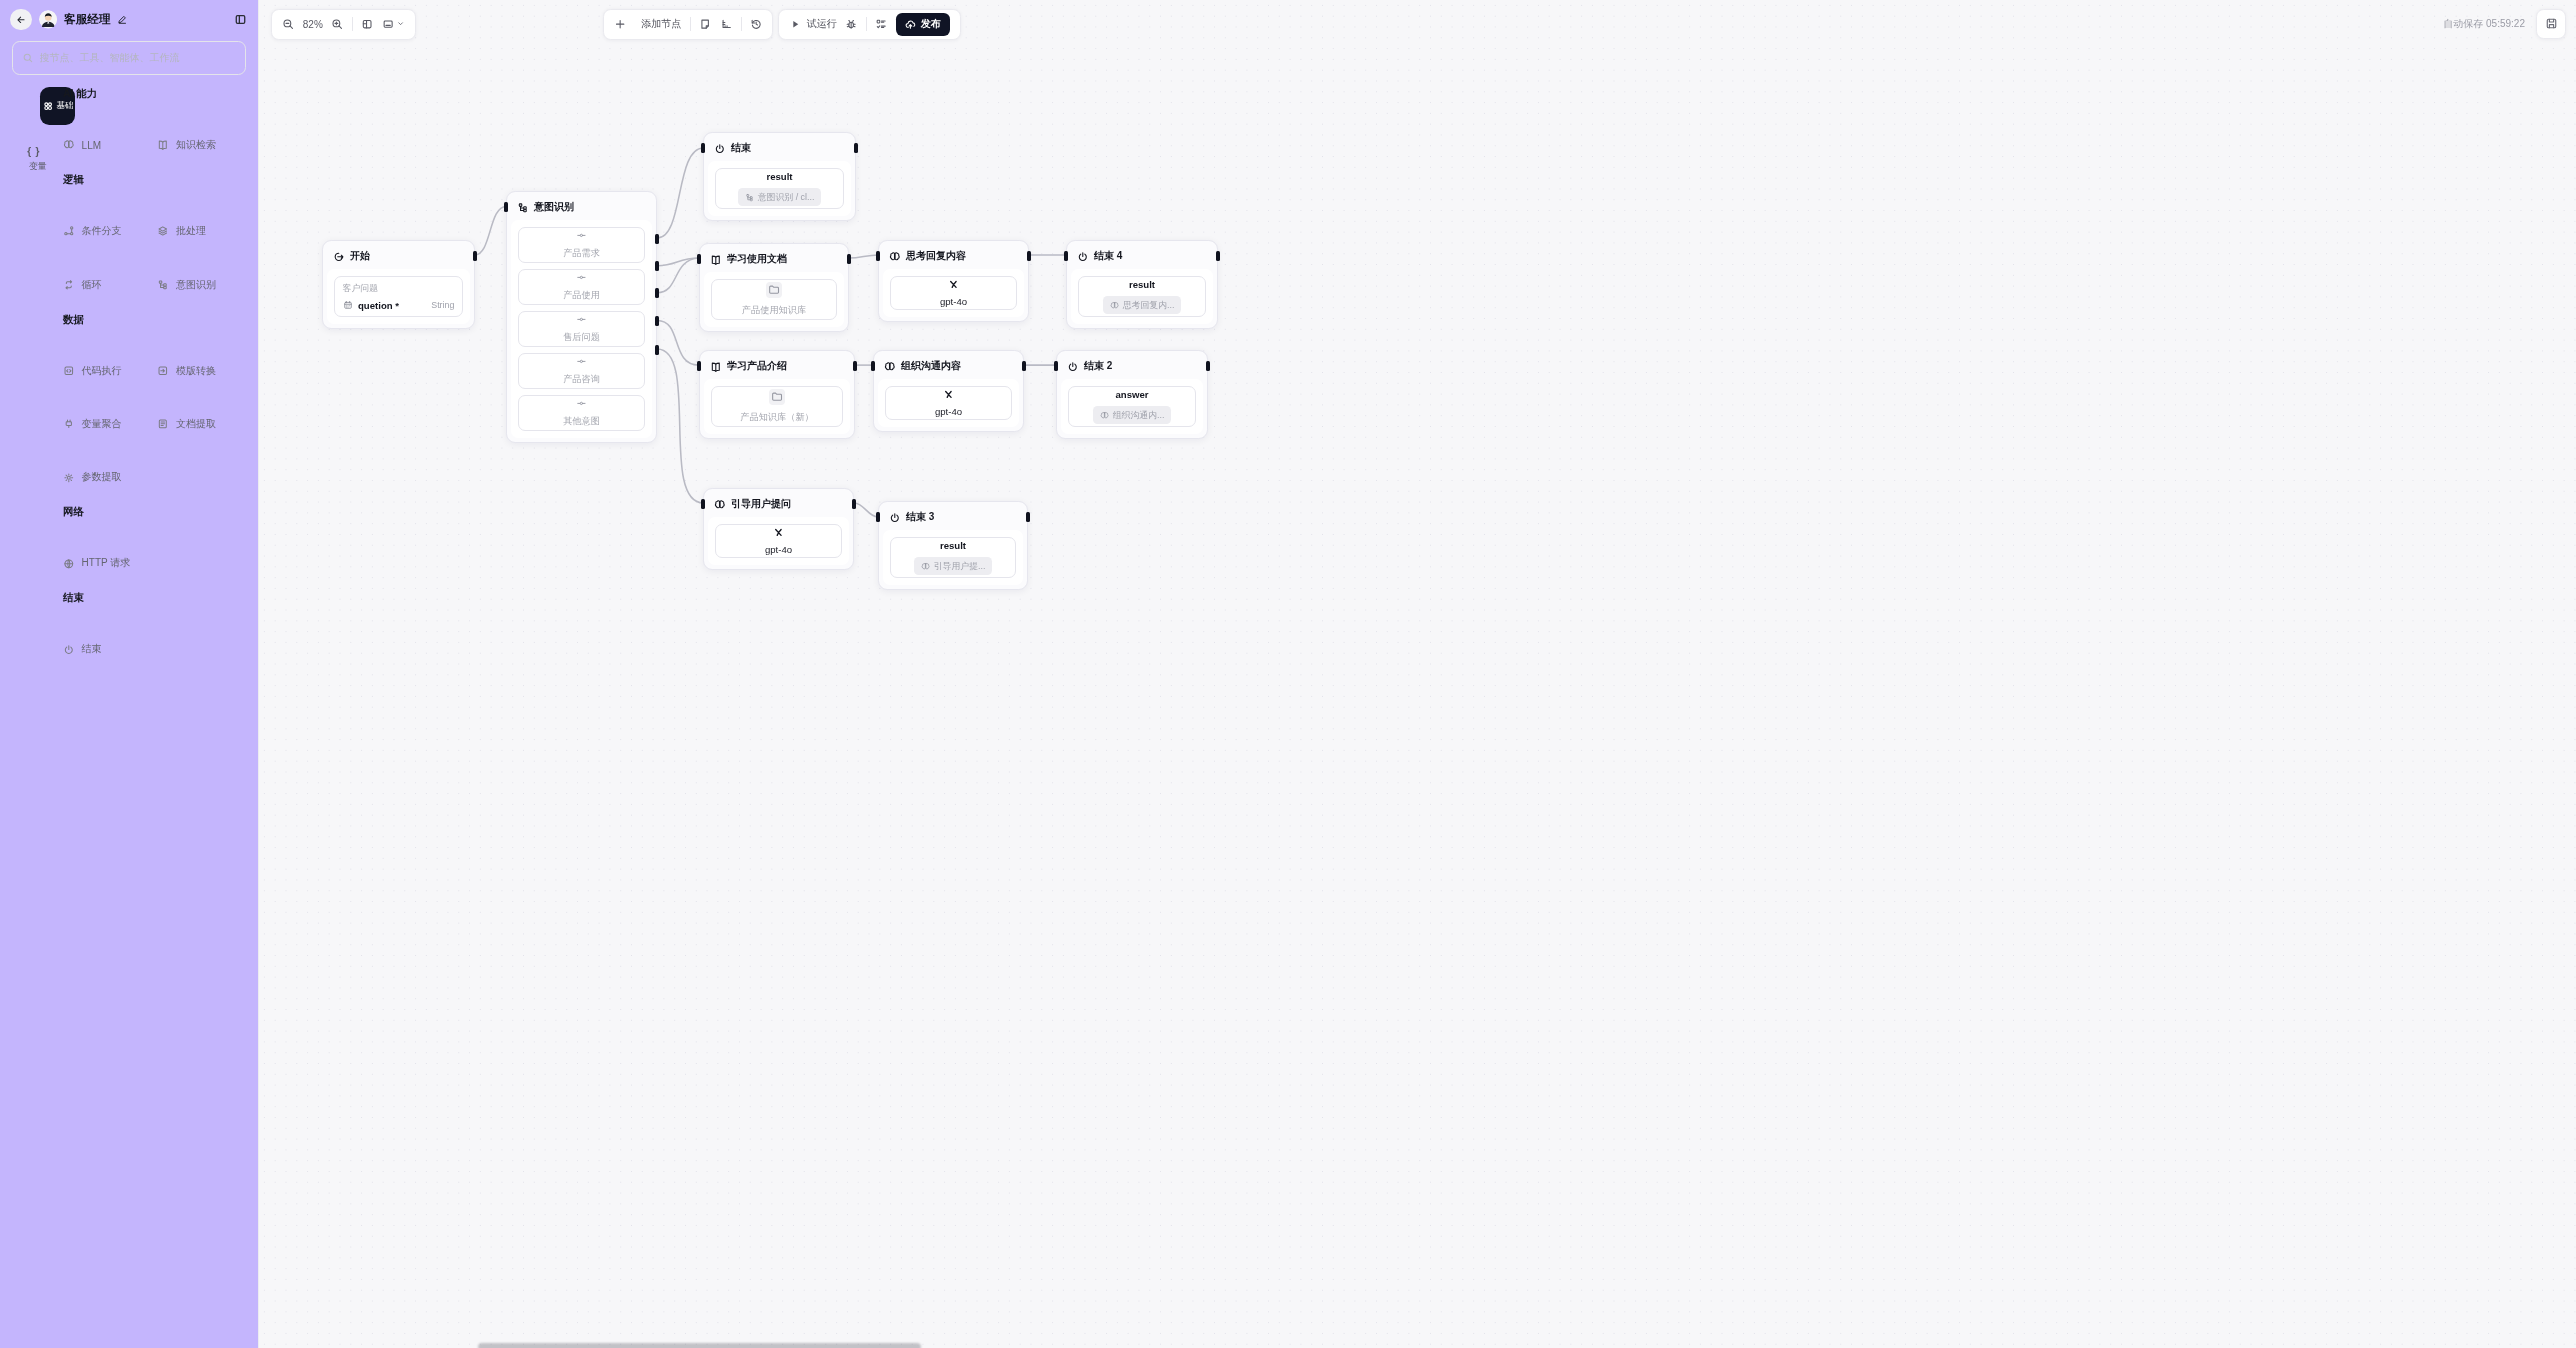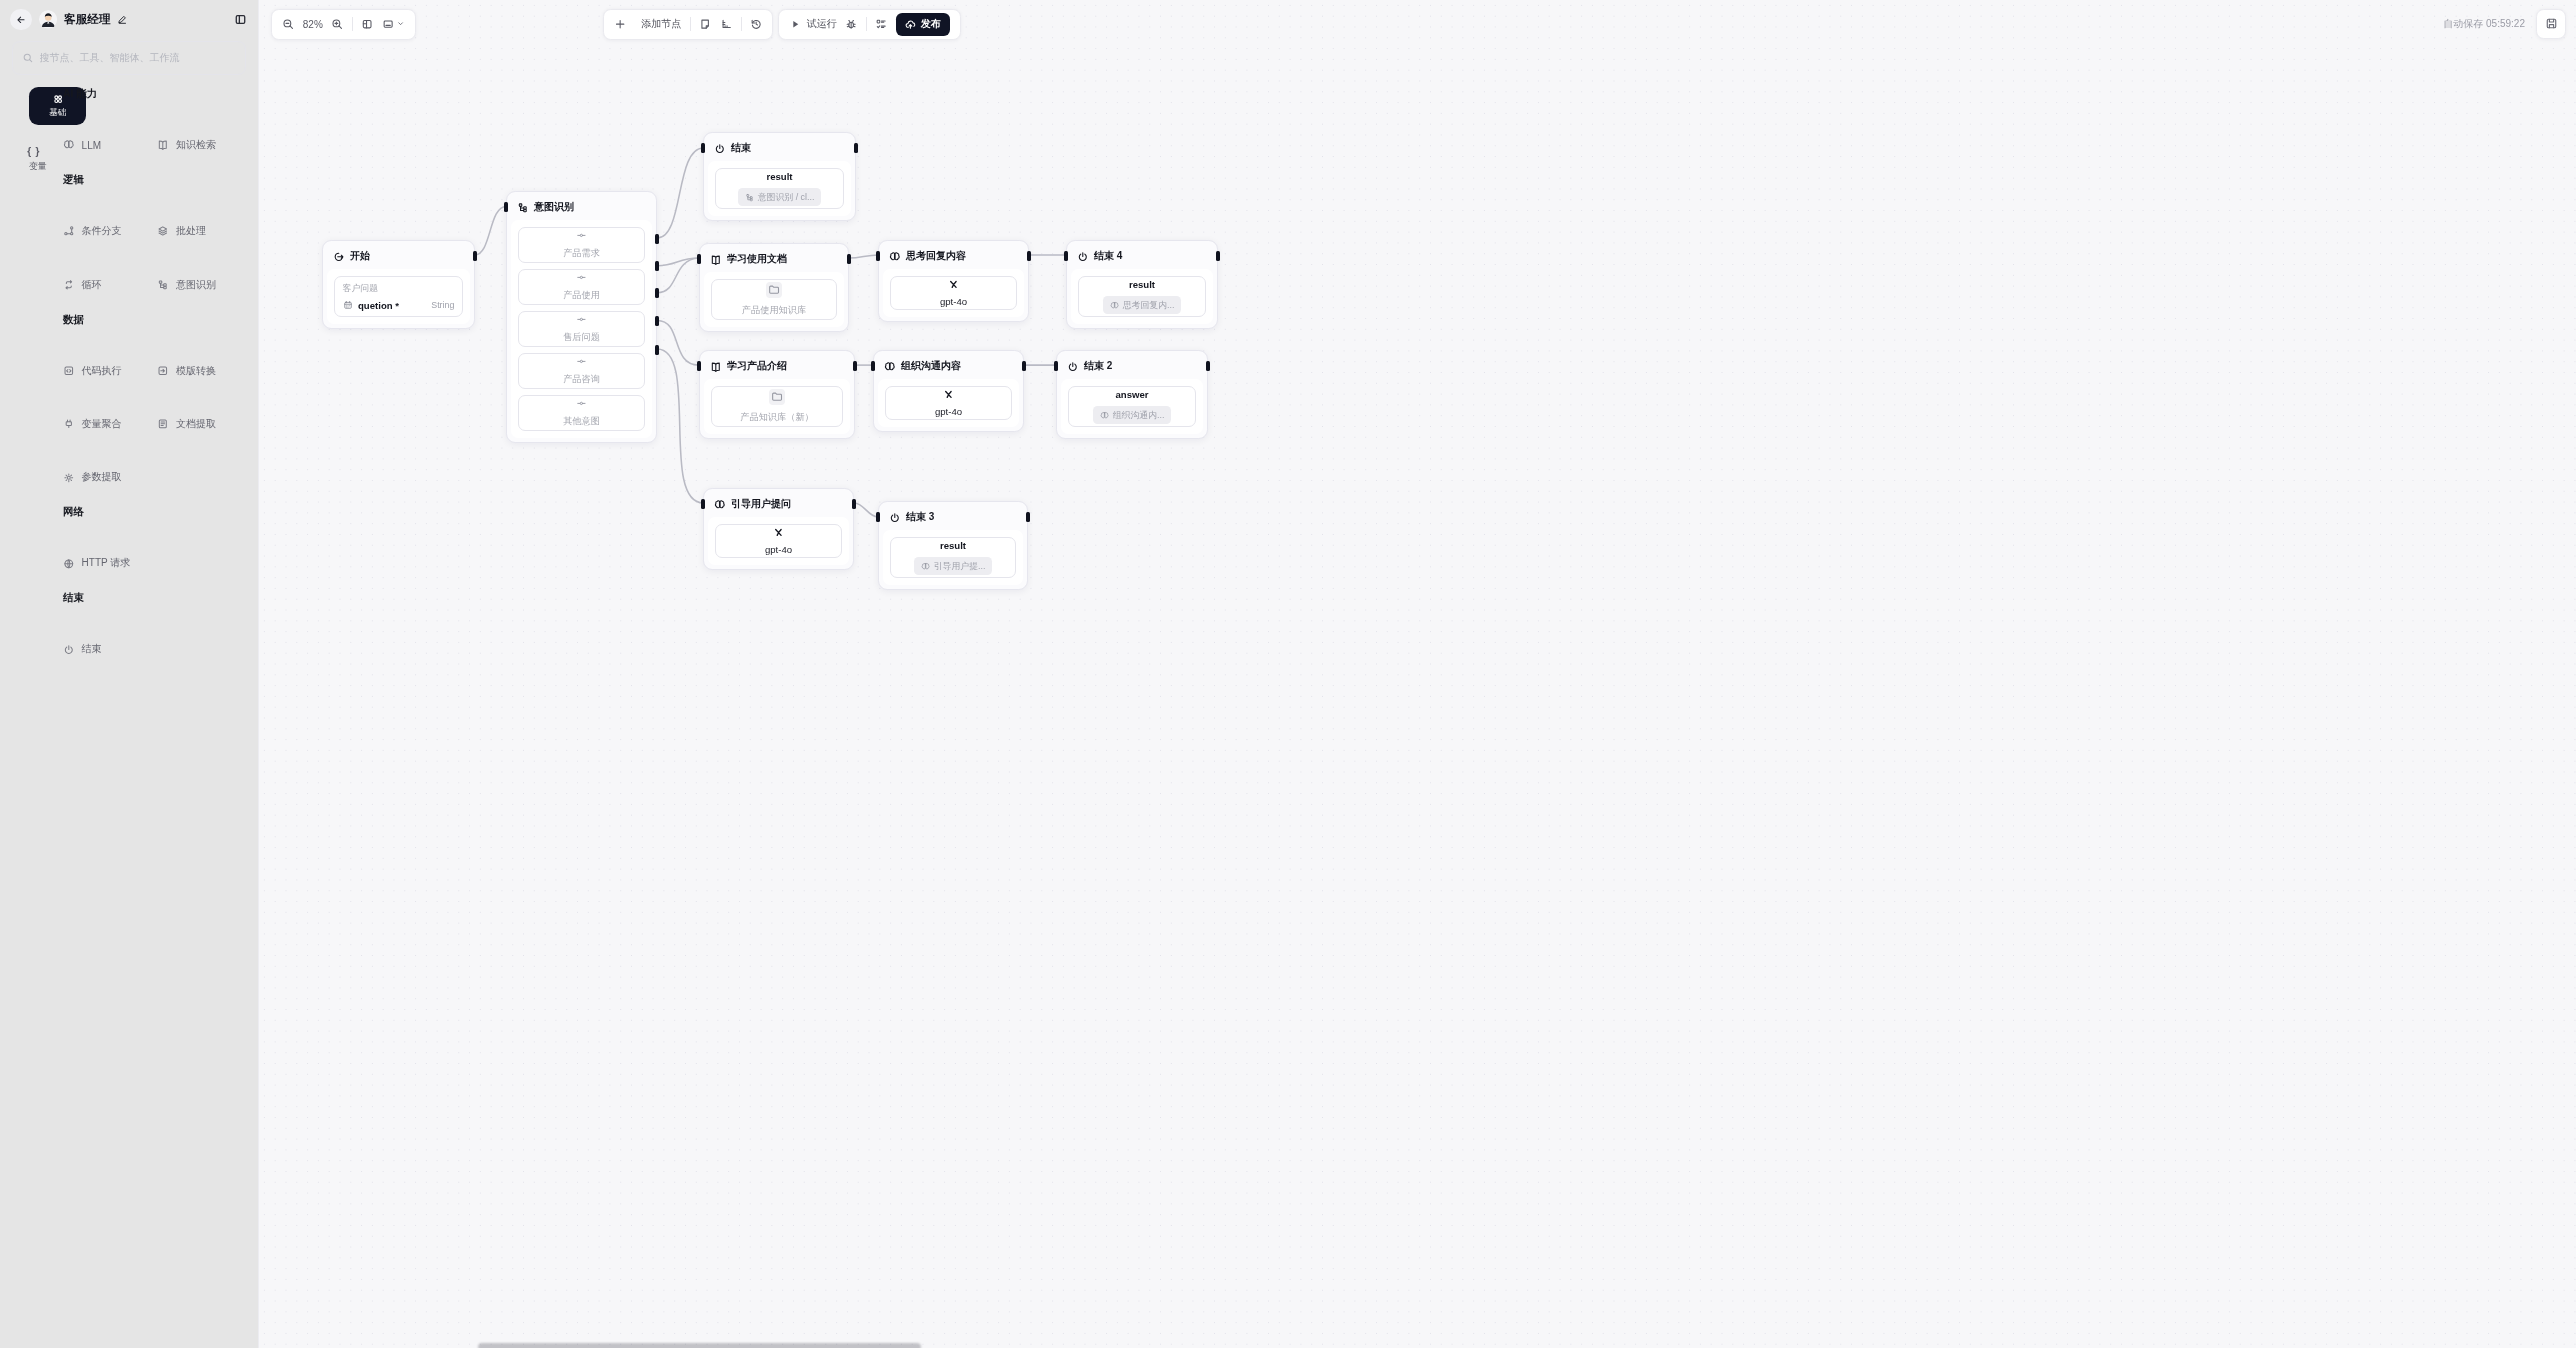--- a/index.html
+++ b/index.html
@@ -36,40 +36,40 @@
   .start-box { border:0.8px solid #e5e5ec; border-radius:7px; padding:5.4px 7.7px; }
   .start-box .flabel { font-size:8.9px; color:#a3a5ae; margin-bottom:4.6px; }
   .start-box .frow { display:flex; align-items:center; gap:5.4px; }
   .start-box .frow .icon { width:10px; height:10px; color:#8c8e98; }
   .fname { font-weight:700; font-size:9.6px; }
   .ftype { margin-left:auto; font-size:8.9px; color:#9fa1ab; }
   .port { position:absolute; width:3.9px; height:10px; background:#10131f; border-radius:1.5px; z-index:6; }
   .port.in { left:-2.7px; top:10px; } .port.out { right:-2.7px; top:10px; }
 
   
-  .sidebar { position:absolute; left:0; top:0; bottom:0; width:259px; background:#e5e5e5;
+  .sidebar { position:absolute; left:0; top:0; bottom:0; width:259px; background:#c4b5fd;
     border-right:0.8px solid #ececf1; z-index:30; }
   .side-head { display:flex; align-items:center; gap:7px; padding:8.5px 10.8px 6.2px 10px; }
   .back-btn { width:21.6px; height:21.6px; border-radius:50%; background:#f1f1f4; display:flex;
     align-items:center; justify-content:center; color:#2a2c35; }
   .back-btn .icon { width:11.6px; height:11.6px; }
   .avatar { width:18.5px; height:18.5px; border-radius:50%; overflow:hidden; flex:none; }
   .app-title { font-size:11.6px; font-weight:700; }
   .edit-btn { color:#22242d; display:flex; } .edit-btn .icon { width:10.8px; height:10.8px; }
   .panel-btn { margin-left:auto; color:#2a2c35; display:flex; } .panel-btn .icon { width:13px; height:13px; stroke-width:1.6; }
   .search-wrap { margin:4.6px 11.6px 0; height:34px; border:0.8px solid #e4e4ea; border-radius:7.7px;
     display:flex; align-items:center; gap:6.2px; padding:0 9.2px; color:#b4b6be; }
   .search-wrap .icon { width:11.6px; height:11.6px; }
   .search-wrap input { border:none; outline:none; flex:1; font-size:10px; color:#333;
     font-family:inherit; background:transparent; }
   .search-wrap input::placeholder { color:#b4b6be; }
   .side-body { display:flex; padding:12.3px 10.8px 0 12.3px; }
   .rail { width:43px; display:flex; flex-direction:column; align-items:center; flex:none; }
-  .rail-btn { width:57px; height:38px; border-radius:9.2px; background:#101425; color:#fff;
-    display:flex; flex-direction:column; align-items:center; justify-content:center; gap:2.3px;margin-left:48px; }
+  .rail-btn { width:35px; height:38px; border-radius:9.2px; background:#101425; color:#fff;
+    display:flex; align-items:center; justify-content:center; gap:2.3px;margin-left:48px; }
   .rail-btn .icon { width:12.3px; height:12.3px; stroke-width:1.5; }
   .rail-btn span { font-size:8.5px; }
   .rail-item { margin-top:21px; color:#5b5c66; display:flex; flex-direction:column; align-items:center; gap:3.1px; }
   .rail-item b { font-size:10px; letter-spacing:0.8px; }
   .rail-item span { font-size:8.9px;margin-left:8px; }
   .sections { flex:1; padding-left:7.7px; }
   .section h3 { font-size:10.4px; font-weight:800; color:#15171e; margin:0 0 13px; }
   .section { margin-bottom:21px; }
   .sgrid { display:grid; grid-template-columns:1fr 1fr; row-gap:15.4px; column-gap:4.6px; }
   .sitem { display:flex; align-items:center; gap:7px; font-size:10px; color:#64656f; cursor:pointer;margin-top:24px; }

